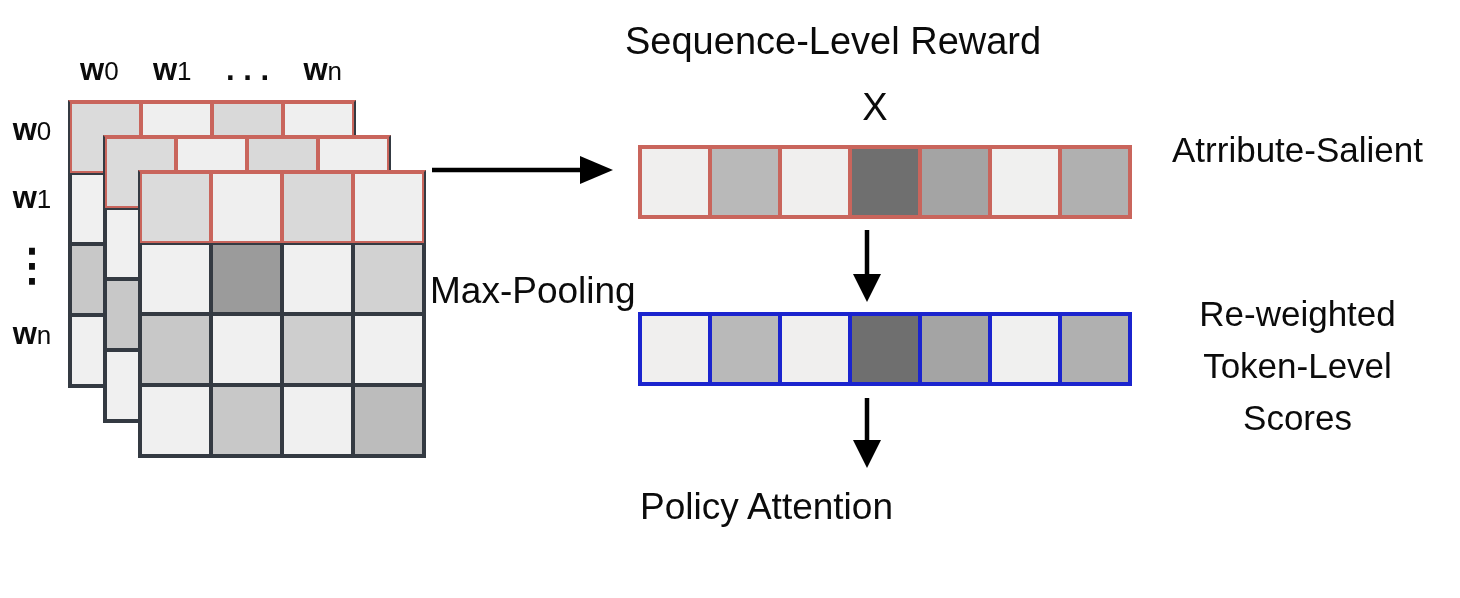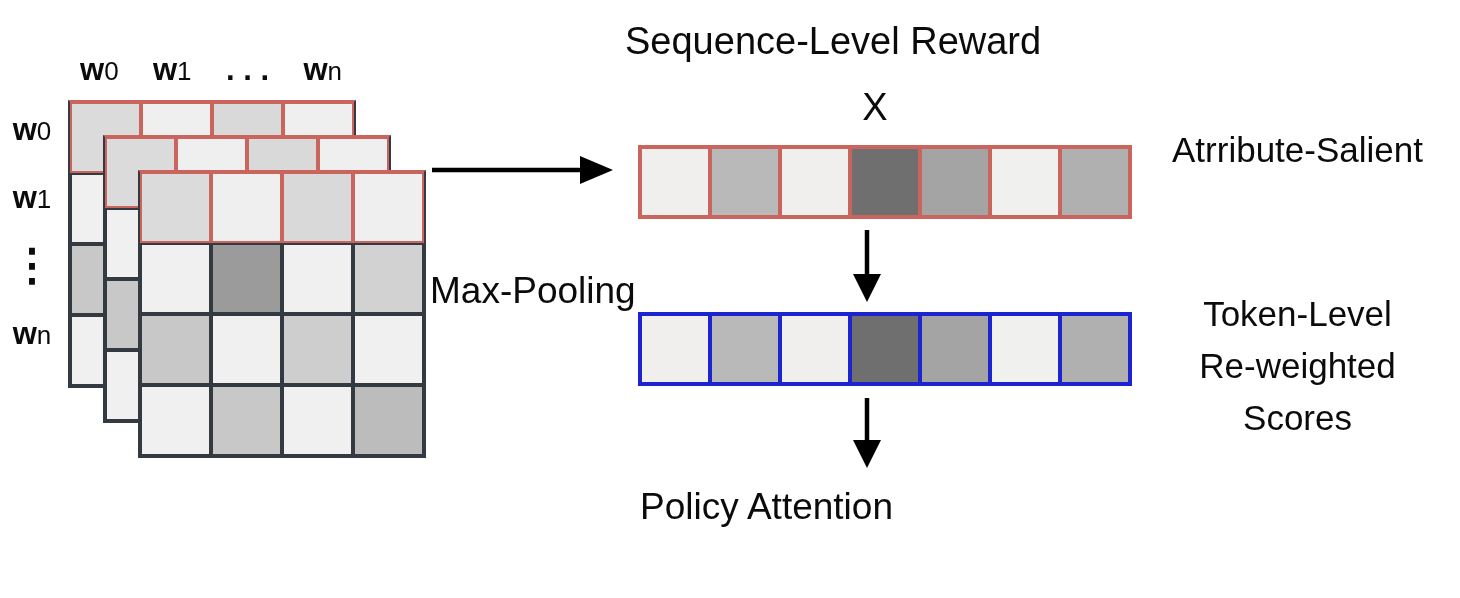--- a/index.html
+++ b/index.html
@@ -158,22 +158,22 @@
   <div class="row7" id="token-row" style="left:638px; top:312px; border:2px solid #1b24ce;">
       <div class="cell" style="background: rgb(240, 239, 238); border-color: rgb(27, 36, 206);"></div>
       <div class="cell" style="background: rgb(185, 185, 185); border-color: rgb(27, 36, 206);"></div>
       <div class="cell" style="background: rgb(240, 239, 238); border-color: rgb(27, 36, 206);"></div>
       <div class="cell" style="background: rgb(111, 111, 111); border-color: rgb(27, 36, 206);"></div>
       <div class="cell" style="background: rgb(164, 164, 164); border-color: rgb(27, 36, 206);"></div>
       <div class="cell" style="background: rgb(240, 240, 239); border-color: rgb(27, 36, 206);"></div>
       <div class="cell" style="background: rgb(176, 176, 176); border-color: rgb(27, 36, 206);"></div>
     </div>
   <div class="abs sidetext" style="left:1135px; top:288px; width:325px;">
+    <div>Re-weighted</div>
     <div>Token-Level</div>
-    <div>Re-weighted</div>
     <div>Scores</div>
   </div>
 
   <svg class="abs" style="left:850px; top:398px;" width="34" height="72" viewBox="0 0 34 72">
     <line x1="17" y1="0" x2="17" y2="46" stroke="#000000" stroke-width="4.5"></line>
     <polygon points="3,42 31,42 17,70" fill="#000000"></polygon>
   </svg>
 
   <div class="abs bigtext" style="left:640px; top:482px; width:460px;">
     <div>Policy Attention</div>

